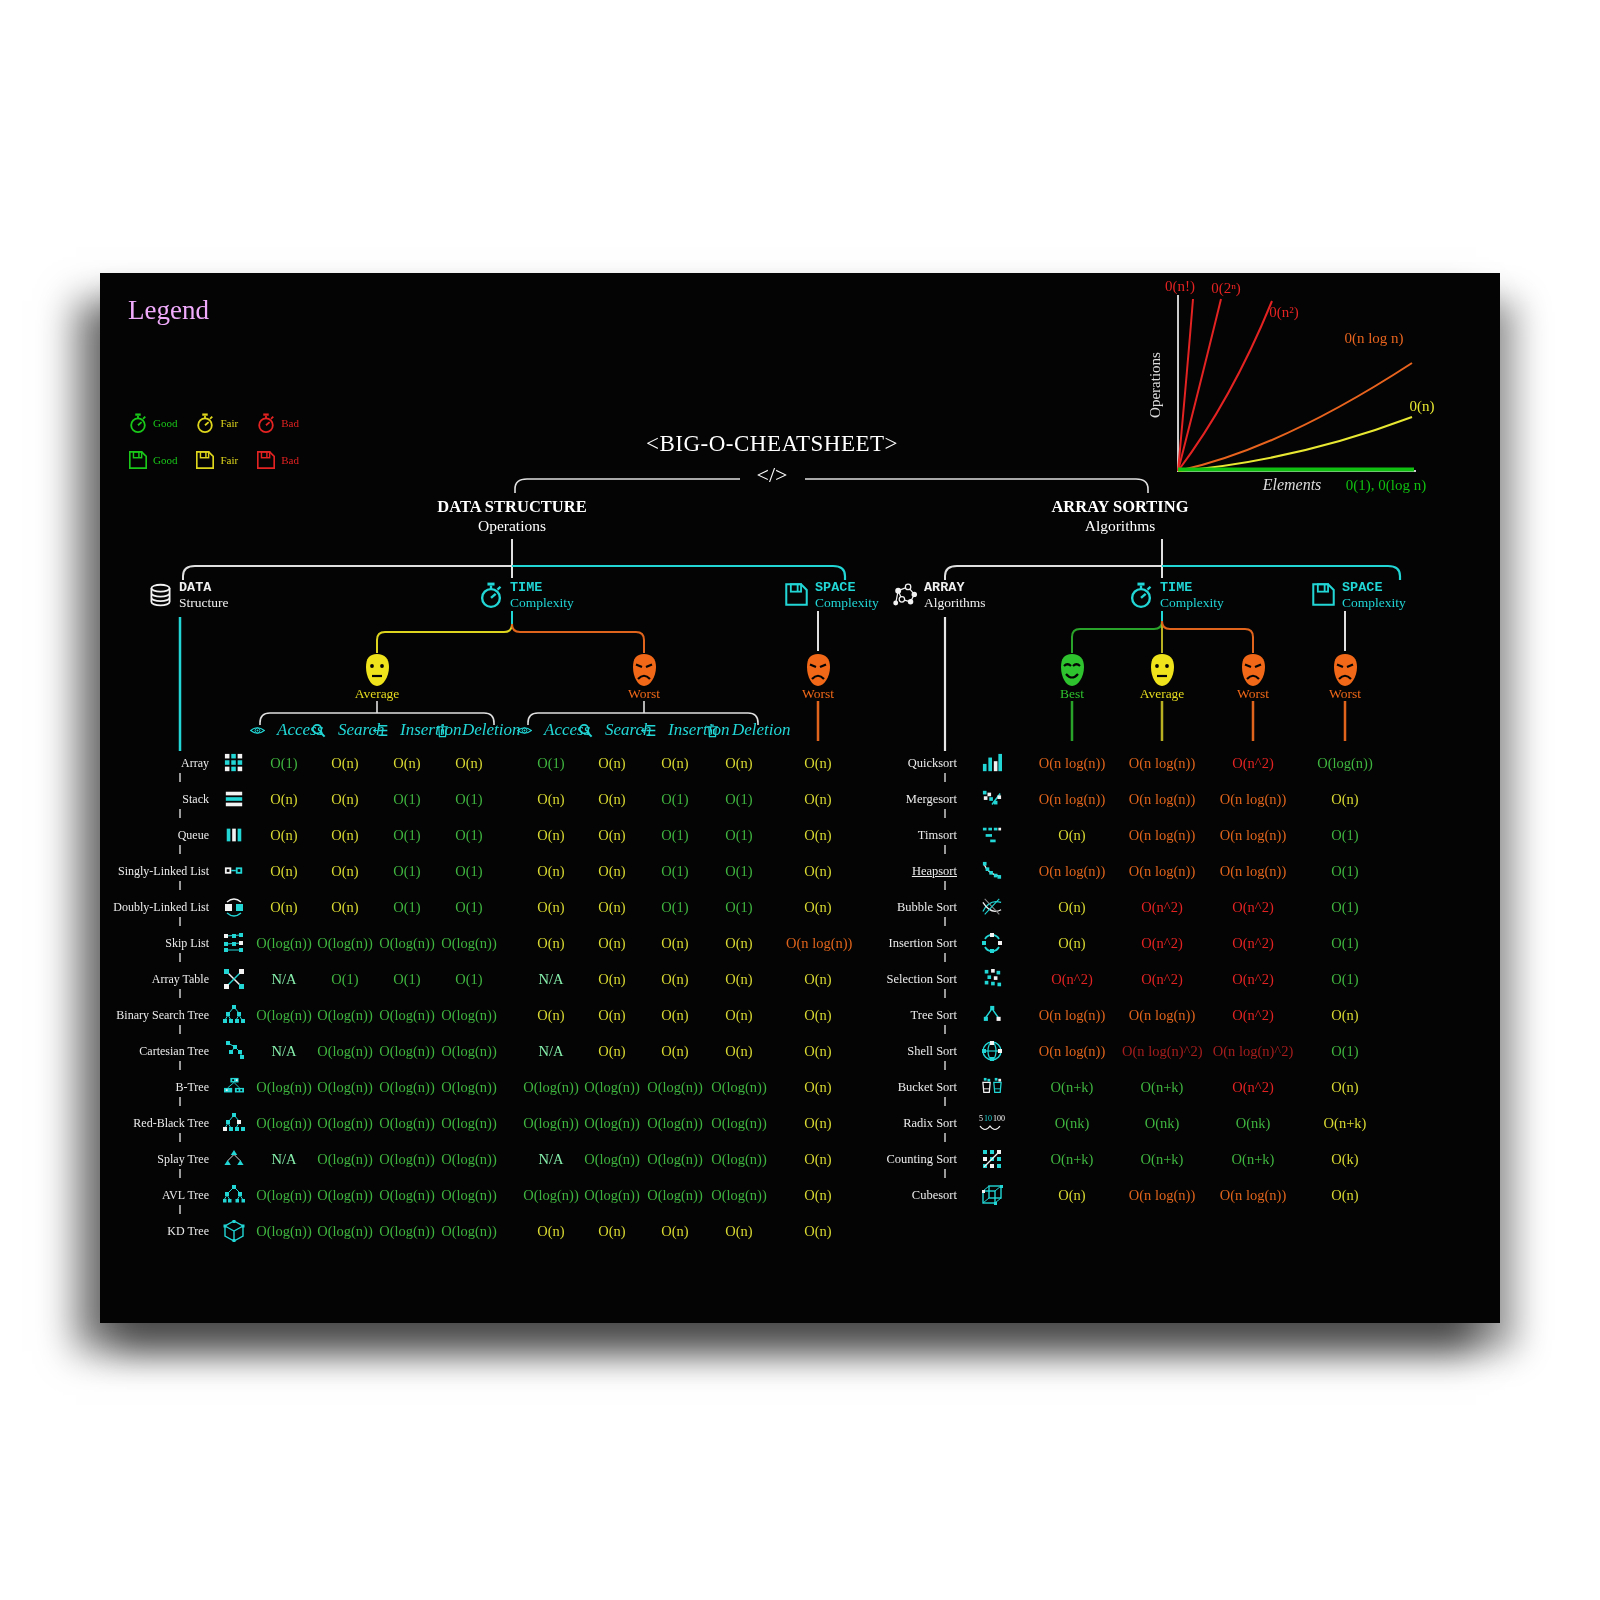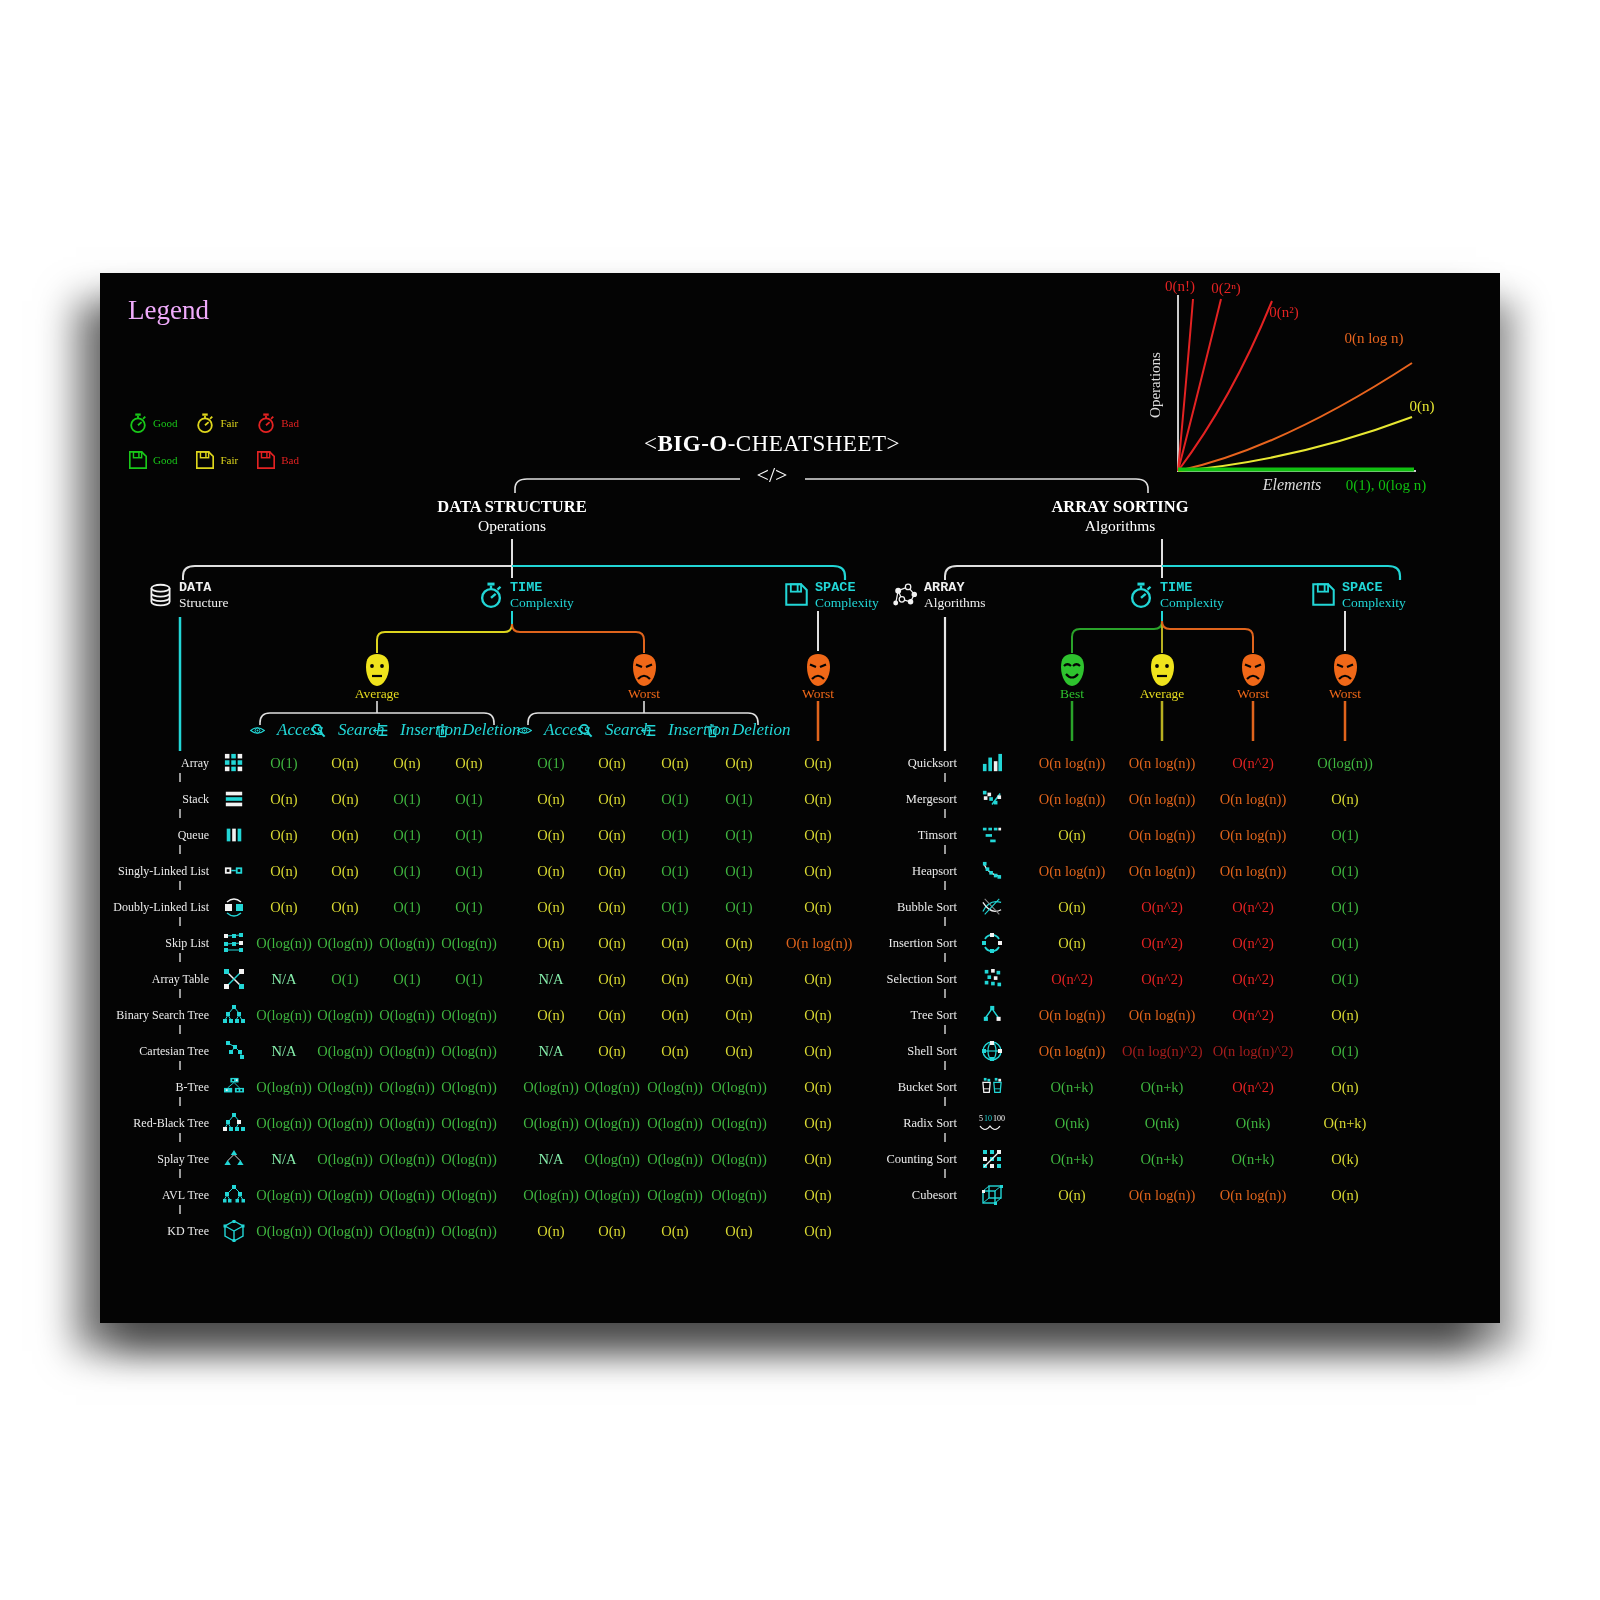--- a/index.html
+++ b/index.html
@@ -12,21 +12,21 @@
   .white{color:#f0f0f0;}
   
   #legend-title{left:28px;top:22px;font-size:27px;color:#f0abfc;}
   #legend-vs-row{left:28px;top:82px;display:flex;align-items:center;gap:10px;color:#f0f0f0;font-size:19px;}
   .ratings-row{display:flex;align-items:center;gap:18px;font-size:11px;}
   #ratings-time{left:28px;top:140px;}
   #ratings-space{left:28px;top:177px;}
   .rating-item{display:flex;align-items:center;gap:5px;}
   
   #main-title{left:472px;top:158px;width:400px;text-align:center;color:#fff;font-size:23px;letter-spacing:.5px;}
-  #main-title .b{font-weight:bold;}
+  #main-title .b{font-weight:normal;}
   #code-mark{left:572px;top:189px;width:200px;text-align:center;color:#fff;font-size:22px;}
   .section-head{width:240px;text-align:center;color:#fff;}
   .section-head .h1{font-weight:bold;font-size:16.5px;}
   .section-head .h2{font-size:15.5px;}
   
   .node{display:flex;align-items:center;gap:6px;}
   .node .txt{line-height:15px;font-size:13.5px;}
   .node .t{font-weight:bold;font-family:Liberation Mono, monospace;}
   .mask{width:28px;height:34px;}
   .mask-label{width:80px;text-align:center;font-size:13.5px;margin-left:-40px;}
@@ -789,21 +789,21 @@
             <rect x="4" y="10" width="7" height="3" fill="#22d6d6"></rect>
             <rect x="9" y="16" width="6" height="3" fill="#22d6d6"></rect>
           </svg>
         </div>
         <div class="val y">O(n)</div>
         <div class="val o">O(n log(n))</div>
         <div class="val o">O(n log(n))</div>
         <div class="val g">O(1)</div>
       </div>
       <div class="rtr">
-        <div class="nm" style="font-size: 12.5px;">Heapsort</div>
+        <div class="nm" style="font-size: 12.5px; text-decoration: underline;">Heapsort</div>
         <div class="ic">
           <svg width="22" height="20" viewBox="0 0 22 22" fill="none">
             <path d="M2,3 Q6,14 20,17" stroke="#f2f2f2" stroke-width="1.4"></path>
             <rect x="1" y="1" width="4" height="4" fill="#22d6d6"></rect>
             <rect x="4" y="7" width="4" height="4" fill="#22d6d6"></rect>
             <rect x="8" y="11" width="4" height="4" fill="#22d6d6"></rect>
             <rect x="13" y="14" width="4" height="4" fill="#22d6d6"></rect>
             <rect x="17" y="15.5" width="4" height="4" fill="#22d6d6"></rect>
           </svg>
         </div>

